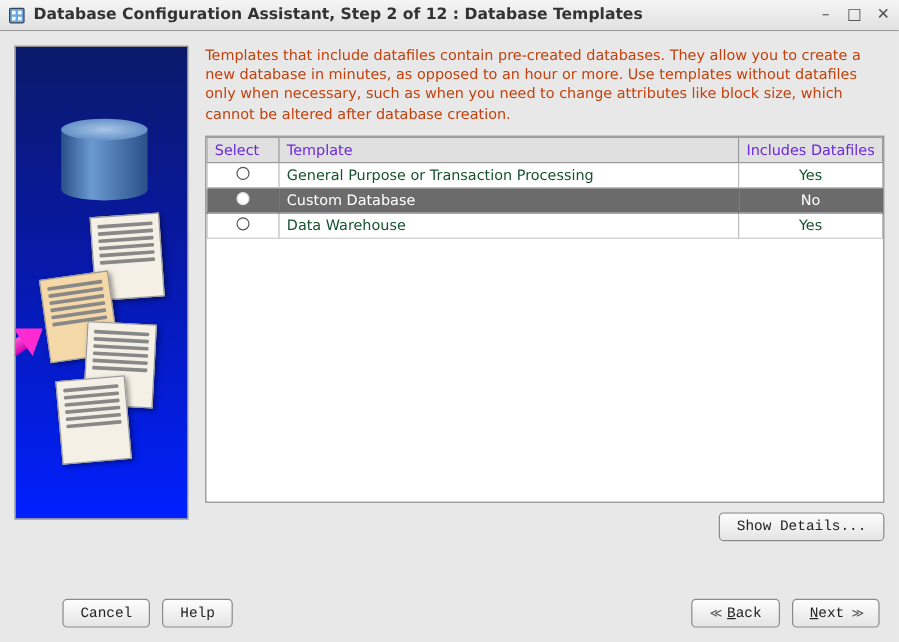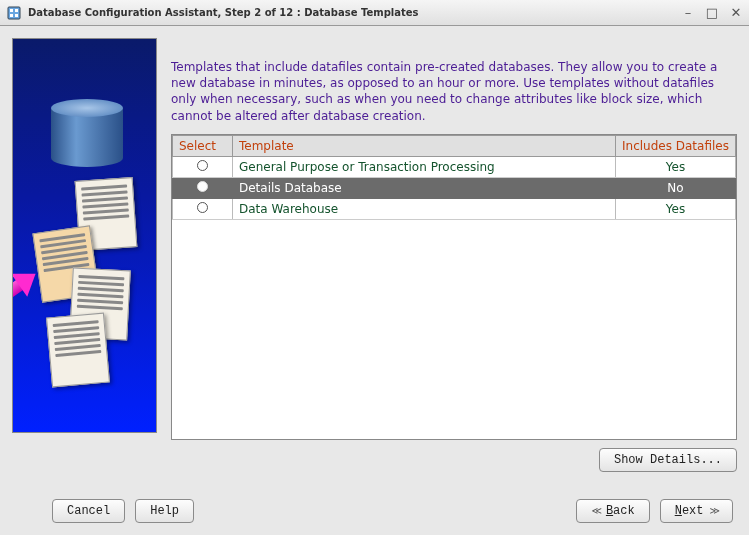--- a/index.html
+++ b/index.html
@@ -21,21 +21,21 @@
       align-items: center;
       padding: 0 6px;
       gap: 6px;
     }
     .titlebar .app-icon {
       width: 16px; height: 16px;
       flex-shrink: 0;
     }
     .titlebar .title {
       font-weight: bold;
-      font-size: 10px;
+      font-size: 13px;
       color: #333;
       flex: 1;
     }
     .titlebar .win-controls {
       display: flex;
       gap: 10px;
       color: #555;
       font-size: 13px;
     }
     .titlebar .win-btn { cursor: pointer; width: 14px; text-align: center; }
@@ -118,43 +118,42 @@
       border-top: 14px solid transparent;
       border-bottom: 14px solid transparent;
       top: -14px; left: 10px;
     }
     .right-pane {
       flex: 1;
       display: flex;
       flex-direction: column;
     }
     .description {
-      color: #4c1d95;
+      color: #c2410c;
       line-height: 1.35;
       margin-bottom: 10px;
-      margin-top: 21px;
     }
     .table-wrap {
       border: 1px solid #888;
       background: #fff;
       height: 306px;
       overflow: hidden;
     }
     table {
       width: 100%;
       border-collapse: collapse;
       font-size: 12px;
     }
     thead th {
       background: #e0e0e0;
       border: 1px solid #999;
       padding: 3px 6px;
       text-align: left;
       font-weight: normal;
-      color: #c2410c;
+      color: #6d28d9;
     }
     thead th.center { }
     tbody td {
       border-left: 1px solid #bbb;
       border-right: 1px solid #bbb;
       border-bottom: 1px solid #ccc;
       padding: 3px 6px;
       color: #14532d;
       background: #fff;
     }
@@ -285,21 +284,21 @@
             </tr>
           </thead>
           <tbody id="rows-body">
               <tr>
                 <td class="select-cell"><span class="radio"></span></td>
                 <td>General Purpose or Transaction Processing</td>
                 <td class="inc-cell">Yes</td>
               </tr>
               <tr class="selected">
                 <td class="select-cell"><span class="radio"></span></td>
-                <td>Details Database</td>
+                <td>Custom Database</td>
                 <td class="inc-cell">No</td>
               </tr>
               <tr>
                 <td class="select-cell"><span class="radio"></span></td>
                 <td>Data Warehouse</td>
                 <td class="inc-cell">Yes</td>
               </tr>
             </tbody>
         </table>
       </div>

